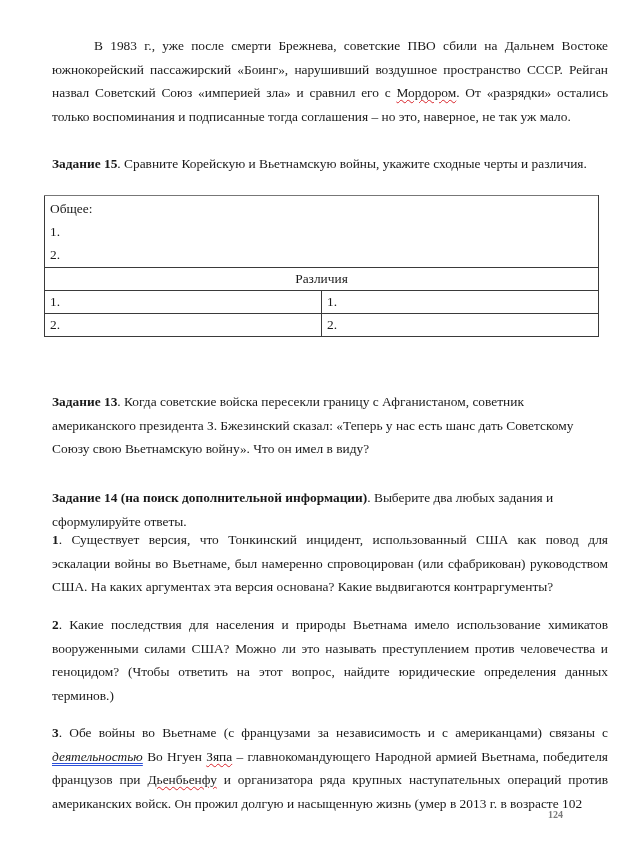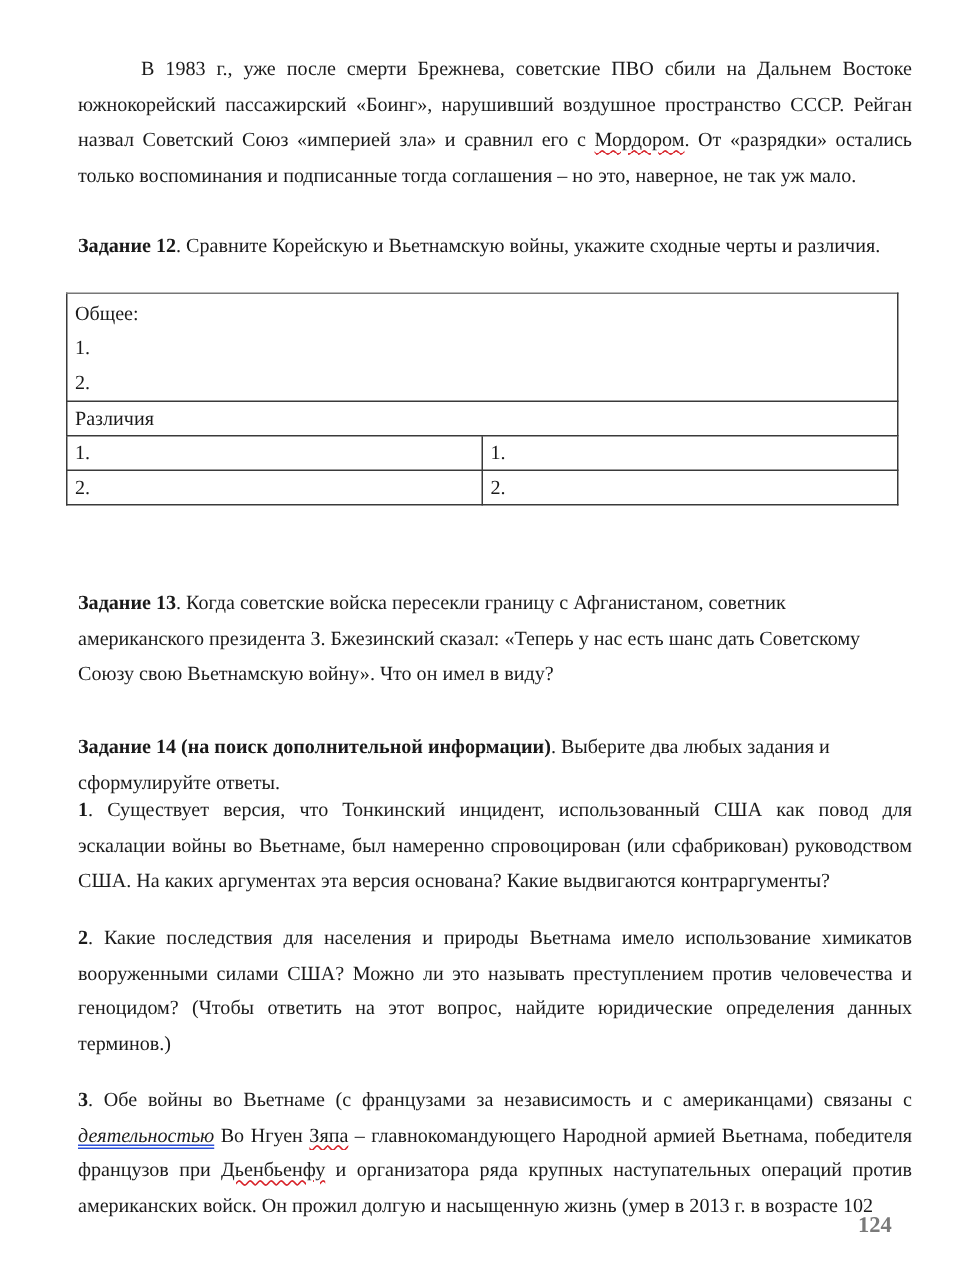--- a/index.html
+++ b/index.html
@@ -31,33 +31,33 @@
   .tbl {
     position: absolute; left: 44px; top: 195px; width: 555px;
     border-collapse: collapse; font-size: 13.4px;
   }
   .tbl td {
     border: 1.3px solid #3a3a3a; padding: 0 5px; vertical-align: middle;
   }
   .tbl .outer-top td { border-top-color: #777; }
   .common-cell { height: 70px; vertical-align: top !important; padding-top: 1px !important; }
   .common-line { line-height: 23px; }
-  .center { }
+  .center { text-align: center; }
   .row24 td { height: 22px; }
   .page-num {
-    position: absolute; left: 572px; top: 809px;
-    font-size: 15px; color: #7a7a7a; font-weight: bold;
+    position: absolute; left: 548px; top: 809px;
+    font-size: 10px; color: #7a7a7a; font-weight: bold;
   }
 </style>
 </head>
 <body>
 
 <p class="para indent" style="top:26px;"><span>В 1983 г., уже после смерти Брежнева, советские ПВО сбили на Дальнем Востоке южнокорейский пассажирский «Боинг», нарушивший воздушное пространство СССР. Рейган назвал Советский Союз «империей зла» и сравнил его с </span><span class="spell-red">Мордором</span><span>. От «разрядки» остались только воспоминания и подписанные тогда соглашения – но это, наверное, не так уж мало.</span></p>
 
-<p class="para left" style="top:144px;"><b>Задание 12</b><span>. Сравните Корейскую и Вьетнамскую войны, укажите сходные черты и различия.</span></p>
+<p class="para left" style="top:144px;"><b>Задание 15</b><span>. Сравните Корейскую и Вьетнамскую войны, укажите сходные черты и различия.</span></p>
 
 <table class="tbl">
   <tbody>
       <tr class="outer-top">
     <td colspan="2" class="common-cell">
       <div class="common-line">Общее:</div>
       <div class="common-line">1.</div>
       <div class="common-line">2.</div>
     </td>
   </tr>

